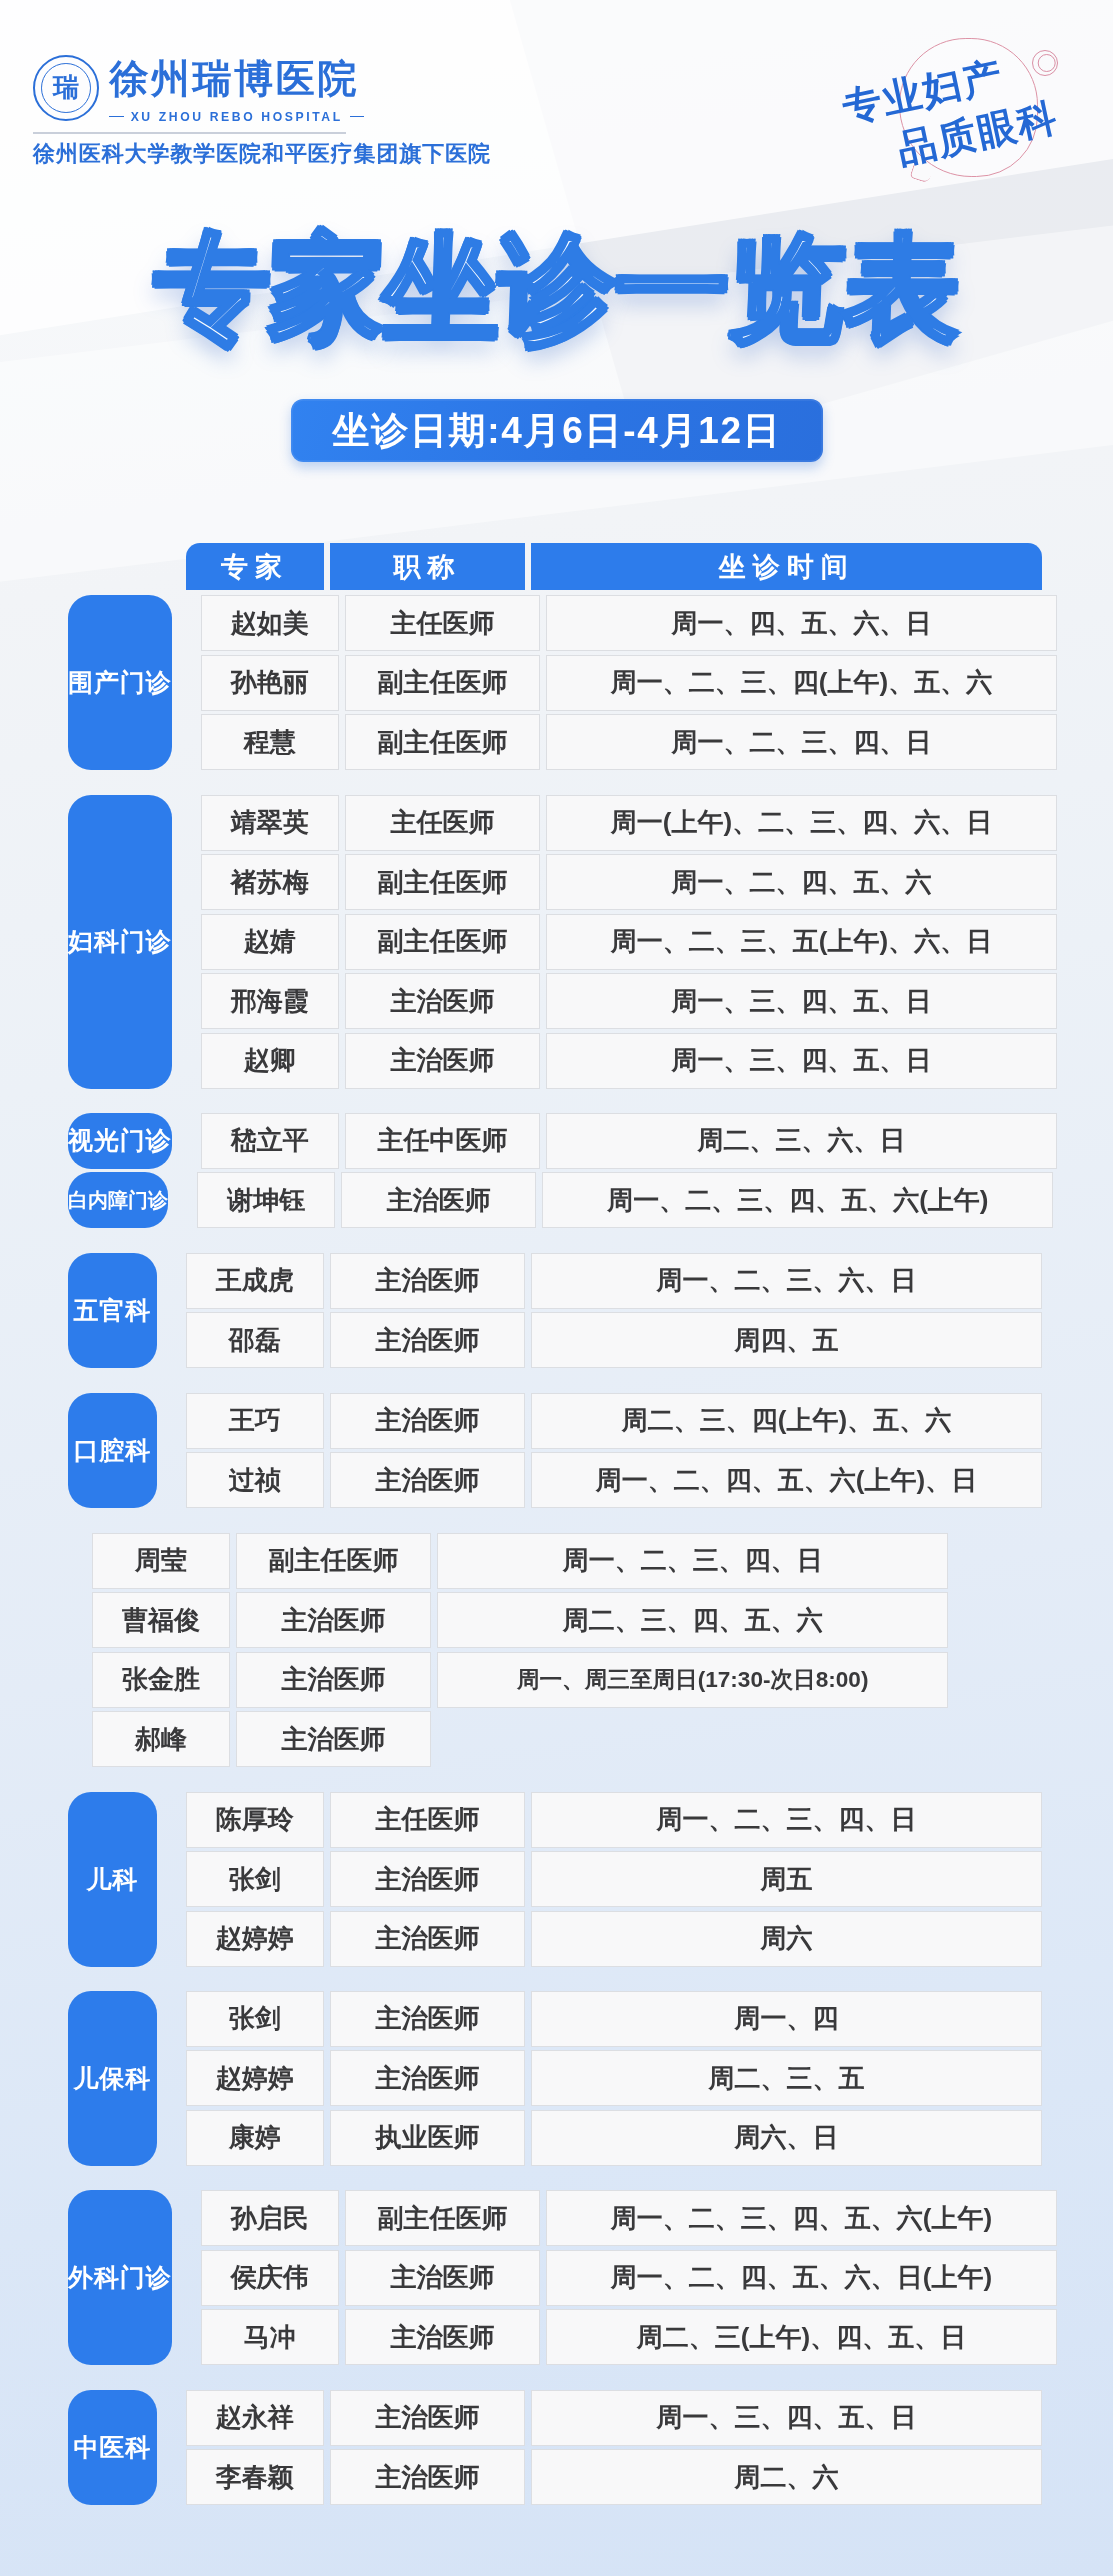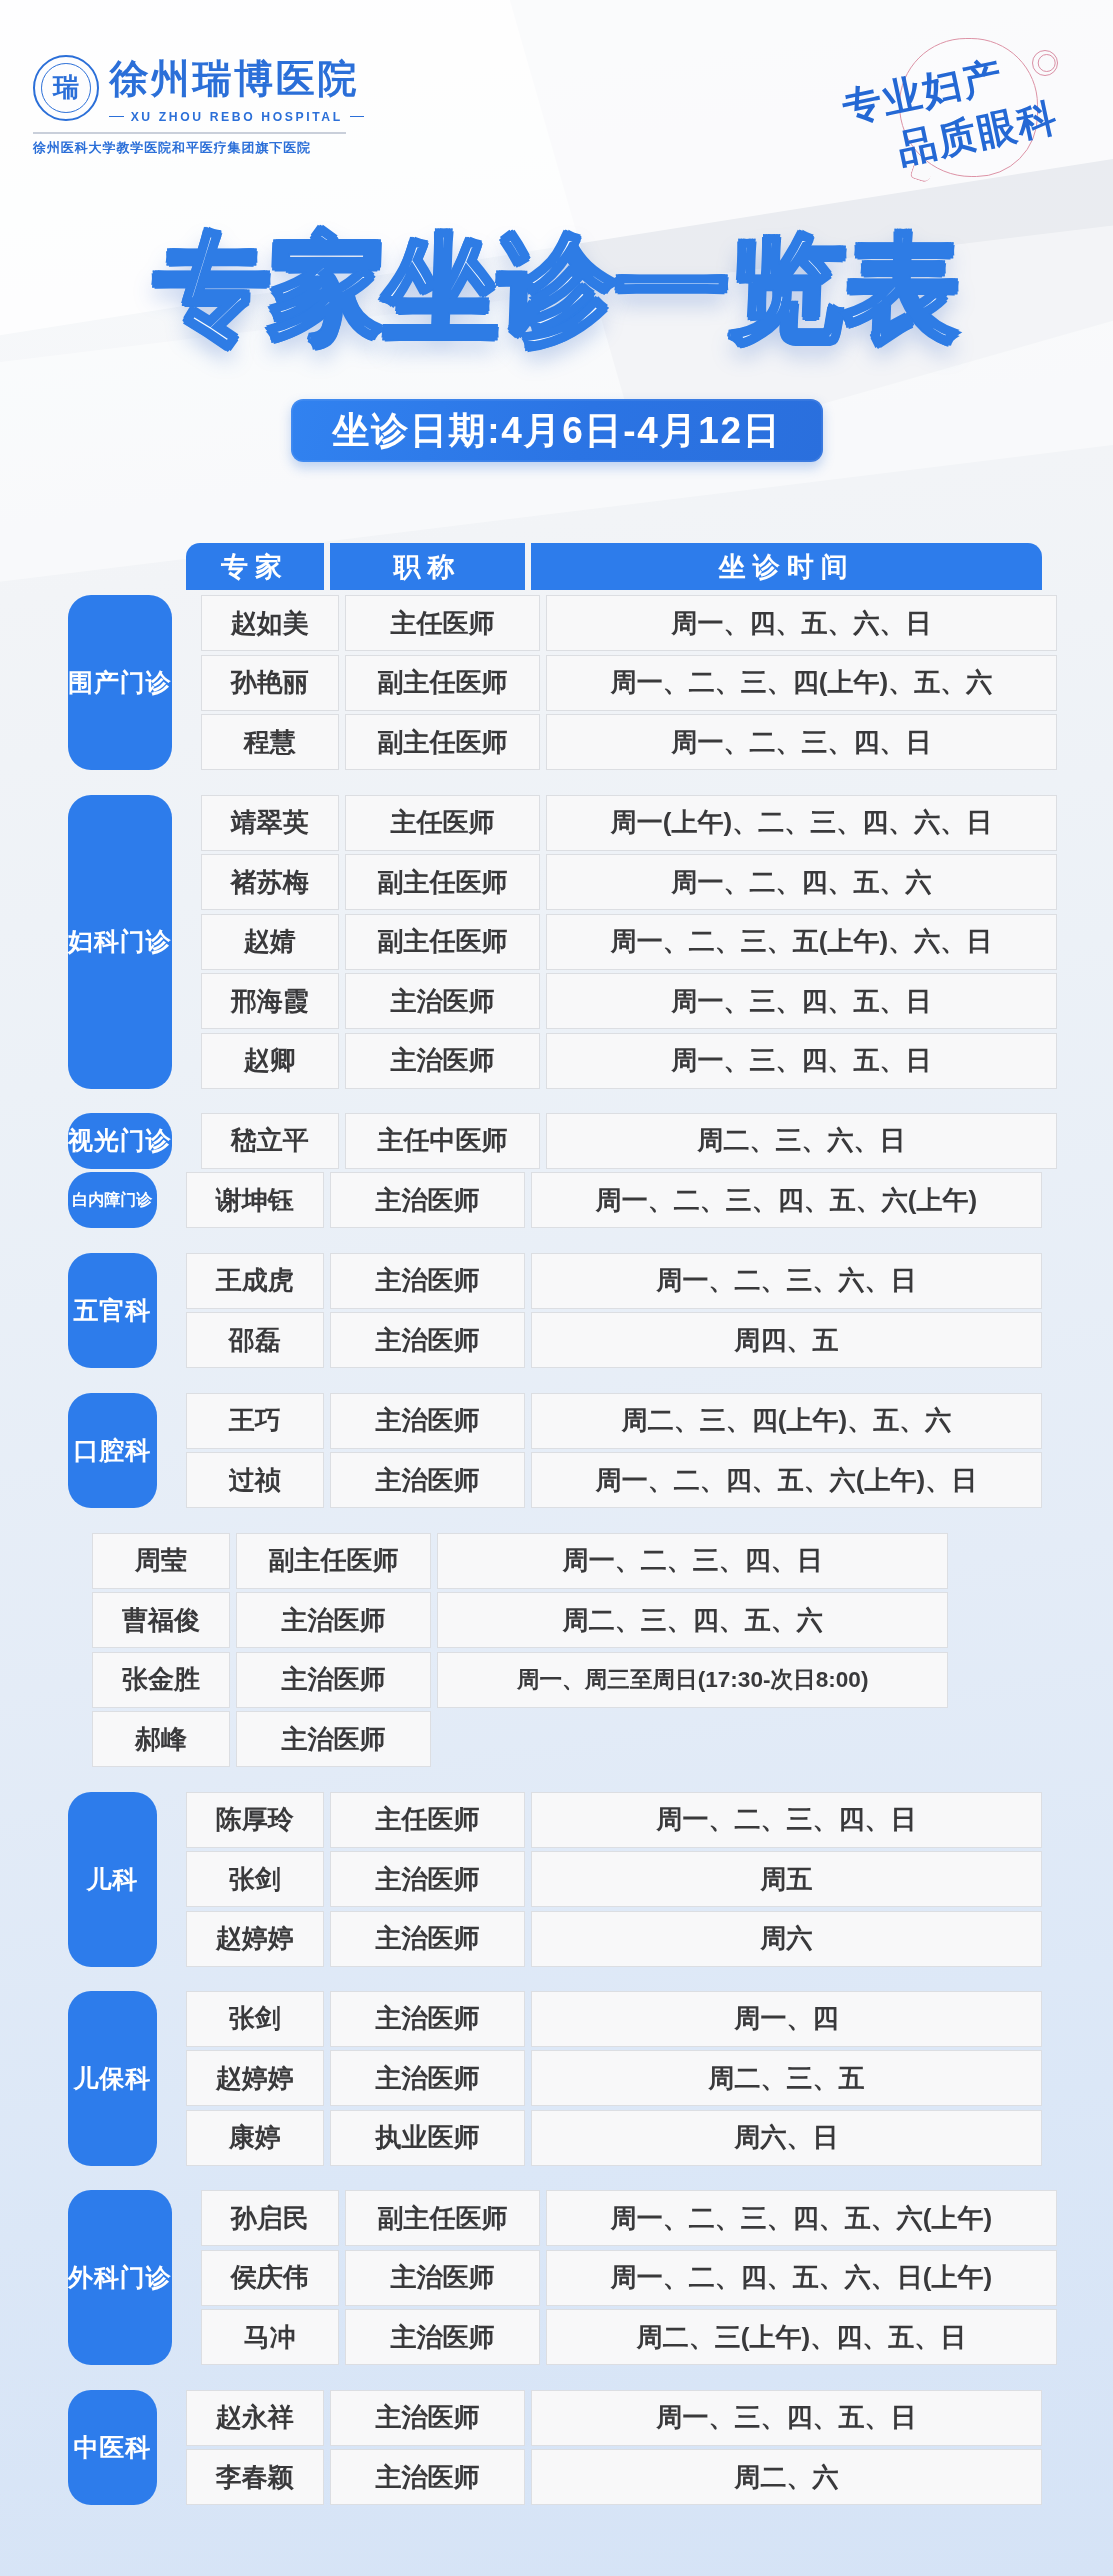--- a/index.html
+++ b/index.html
@@ -24,21 +24,21 @@
   .seal { width:66px; height:66px; border:2.6px solid #2b6fd8; border-radius:50%;
     position:relative; display:flex; align-items:center; justify-content:center; background:#fdfdfe; flex:0 0 auto; }
   .seal::after { content:""; position:absolute; inset:6.1px; border:1.7px solid #2b6fd8; border-radius:50%; }
   .seal-char { font-size:26px; font-weight:700; color:#2b6fd8; z-index:1; }
   .brand-text { flex:1; }
   .hospital-name { font-size:39px; font-weight:800; color:#2b6fd8; letter-spacing:2.6px; white-space:nowrap; }
   .hospital-en { margin-top:3.5px; display:flex; align-items:center; gap:7px; color:#2b6fd8; }
   .hospital-en .dash { height:1.7px; background:#2b6fd8; flex:1; }
   .hospital-en .en-text { font-size:12.2px; font-weight:700; letter-spacing:2.6px; white-space:nowrap; }
   .brand-divider { margin-top:8.7px; height:1.7px; background:#c9cfda; width:313px; }
-  .tagline { margin-top:5.2px; font-size:13px; font-weight:700; color:#2b6fd8; letter-spacing:0.9px; white-space:nowrap; }
+  .tagline { margin-top:5.2px; font-size:22px; font-weight:700; color:#2b6fd8; letter-spacing:0.9px; white-space:nowrap; }
 
   
   .bubble { position:absolute; left:899px; top:38px; width:139px; height:139px;
     border:1.7px solid #dd93a6; border-radius:50% 50% 46% 54%; background:rgba(255,255,255,.25); }
   .bubble::after {  content:""; position:absolute; left:12.2px; bottom:-5.2px; width:19px; height:19px;
     border:1.7px solid #dd93a6; border-radius:0 100% 60% 40%; border-top:none; border-right:none; transform:rotate(18deg); background:transparent; }
   .ring { position:absolute; left:1032px; top:50px; width:26px; height:26px;
     border:1.7px solid #d98fa4; border-radius:50%; }
   .ring::after { content:""; position:absolute; inset:2.6px; border:1.3px solid #d98fa4; border-radius:50%; transform:translateX(1.7px); }
   .badge-text { position:absolute; left:846px; top:57px; width:244px; transform:rotate(-12deg);
@@ -69,21 +69,21 @@
     font-size:27px; font-weight:700; letter-spacing:7px; }
   .th:first-child { border-top-left-radius:14px; }
   .th:last-child { border-top-right-radius:14px; }
 
   .group { display:flex; column-gap:5.2px; margin-top:24.4px; }
   .group.first { margin-top:5.2px; }
   .group.attach { margin-top:3.5px; }
   .dept { width:113px; background:#2d7ceb; border-radius:23px; color:#ffffff;
     display:flex; align-items:center; justify-content:center;
     font-size:25px; font-weight:700; letter-spacing:0.9px; white-space:nowrap; }
-  .dept.small { font-size:16px; letter-spacing:0; }
+  .dept.small { font-size:20px; letter-spacing:0; }
   .rows { flex:1; display:flex; flex-direction:column; row-gap:3.5px; }
   .row { display:grid; grid-template-columns:138px 195px 511px; column-gap:6.1px; height:56px;padding-left:24px; }
   .cell { background:#f8f8f9; border:0.9px solid #dcdee2; display:flex; align-items:center; justify-content:center;
     font-size:26px; font-weight:600; color:#39393b; white-space:nowrap; }
   .cell.time.long { font-size:22.6px; }
 </style>
 </head>
 <body>
 
 <div class="page">

